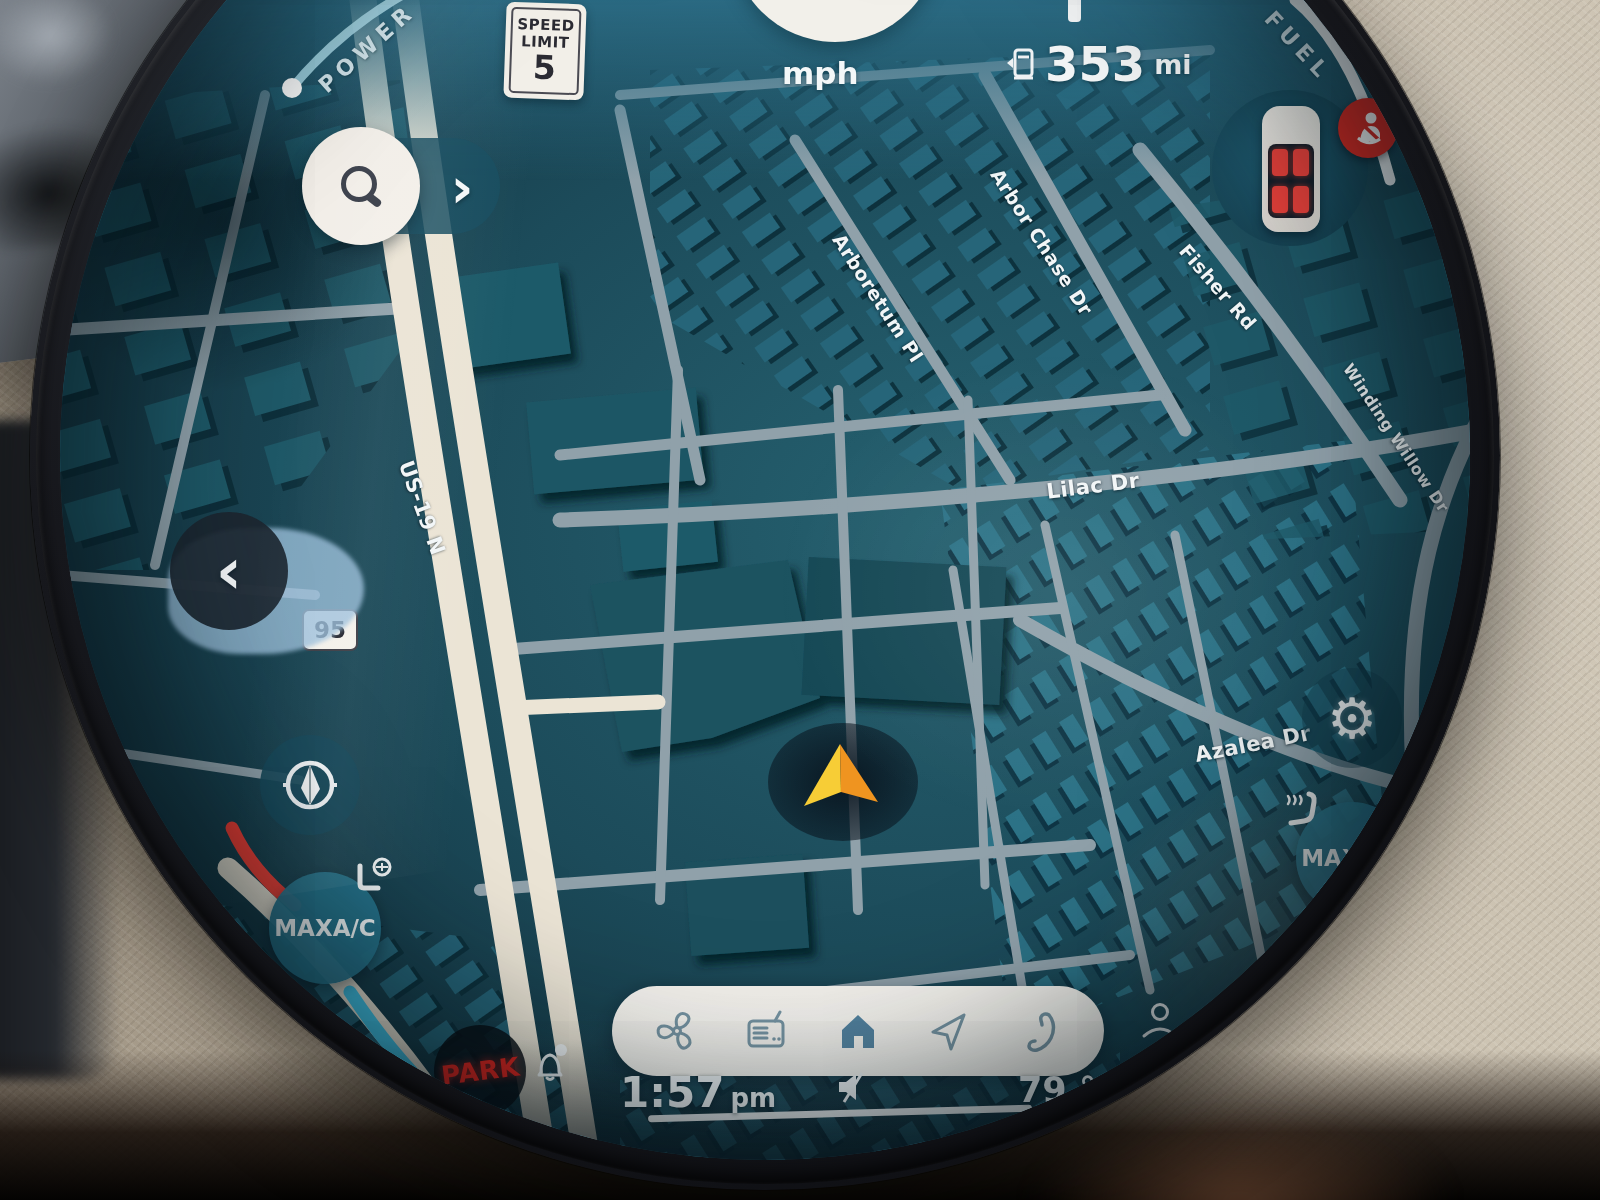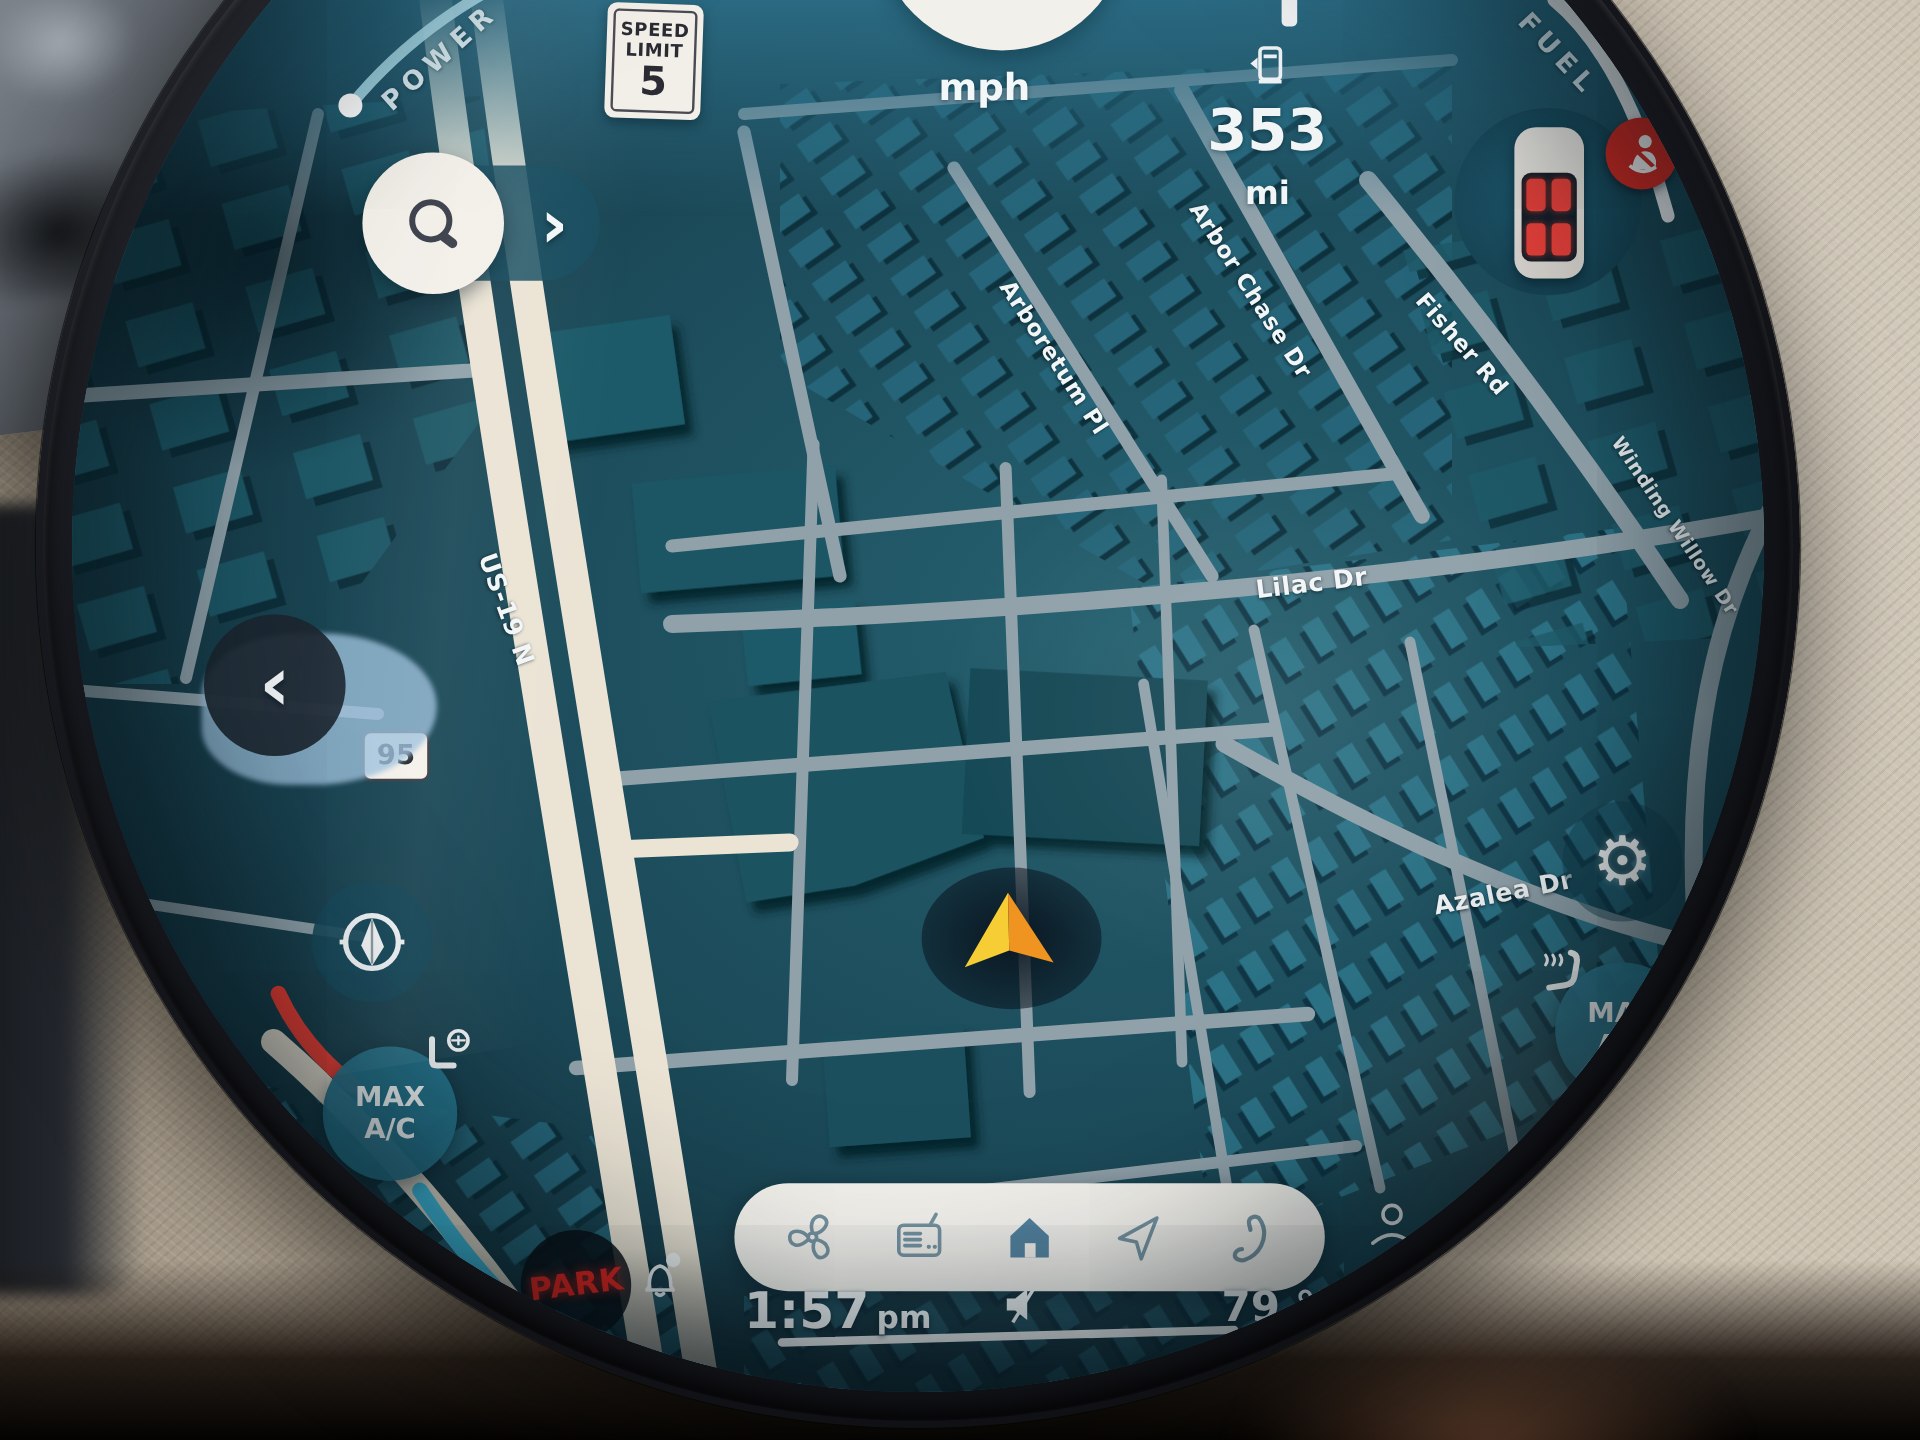--- a/index.html
+++ b/index.html
@@ -68,41 +68,41 @@
   .mph{position:absolute;left:722px;top:305px;width:120px;text-align:left;z-index:6;
     color:#f3f7f8;font-weight:bold;font-size:31px;text-shadow:0 1px 4px rgba(0,30,40,.5);}
   .limit-sign{position:absolute;left:445px;top:253px;width:80px;height:96px;z-index:6;
     background:#f2efe8;border-radius:8px;transform:rotate(2deg);
     box-shadow:0 4px 10px rgba(0,20,30,.4);display:flex;align-items:center;justify-content:center;}
   .limit-inner{width:66px;height:82px;border:2px solid #4a4a52;border-radius:5px;
     display:flex;flex-direction:column;align-items:center;justify-content:center;color:#2b2b33;}
   .limit-inner .l1{font-size:15px;font-weight:bold;letter-spacing:.5px;line-height:17px;}
   .limit-inner .val{font-size:33px;font-weight:bold;line-height:34px;}
   .range{position:absolute;left:946px;top:286px;z-index:6;display:flex;align-items:center;gap:9px;
-    color:#f2f5f6;text-shadow:0 1px 4px rgba(0,30,40,.5);flex-direction:column;}
+    color:#f2f5f6;text-shadow:0 1px 4px rgba(0,30,40,.5);}
   .range .num{font-size:48px;font-weight:bold;}
   .range .unit{font-size:27px;font-weight:600;margin-top:0;}
   .gauge-tick{position:absolute;left:1008px;top:246px;width:13px;height:26px;border-radius:4px;
     background:#f0f2f3;z-index:6;}
   
   .wbtn{position:absolute;border-radius:50%;display:flex;align-items:center;justify-content:center;z-index:10;}
   .search-pill{position:absolute;left:268px;top:388px;width:172px;height:96px;border-radius:48px;
     background:rgba(23,77,96,.85);z-index:9;}
   .chev{color:#f3f6f7;font-size:56px;font-weight:bold;line-height:0;text-shadow:0 2px 4px rgba(0,20,30,.5);}
   .search-btn{left:242px;top:377px;width:118px;height:118px;background:#f3efe9;
     box-shadow:0 6px 16px rgba(0,20,30,.45);}
   .mag{position:relative;width:44px;height:44px;}
   .mag-ring{position:absolute;left:2px;top:2px;width:26px;height:26px;border:5px solid #3a3f4a;border-radius:50%;}
   .mag-handle{position:absolute;left:26px;top:32px;width:17px;height:8px;background:#3a3f4a;border-radius:4px;
     transform:rotate(38deg);}
   .blue-blob{position:absolute;left:108px;top:778px;width:196px;height:126px;z-index:9;
     background:#9cc0dc;opacity:.78;border-radius:46% 54% 58% 42%;filter:blur(2px);}
   .back-btn{left:110px;top:762px;width:118px;height:118px;background:rgba(28,38,48,.92);}
   .compass-btn{left:200px;top:985px;width:100px;height:100px;background:rgba(20,70,88,.9);}
-  .maxac{width:112px;height:112px;background:rgba(38,115,138,.96);flex-direction:column;
+  .maxac{width:112px;height:112px;background:rgba(38,115,138,.96);flex-direction:row;
     color:#f4f8f9;font-weight:bold;font-size:23px;line-height:26px;text-align:center;
     box-shadow:0 5px 14px rgba(0,20,30,.4);}
   .gear-btn{left:1242px;top:918px;width:100px;height:100px;background:rgba(18,60,76,.45);}
   .gear-glyph{font-size:56px;color:#f2f5f6;text-shadow:0 0 6px rgba(255,255,255,.35);}
   .mini-icon{position:absolute;z-index:11;}
   
   .carstat{position:absolute;left:1152px;top:340px;width:156px;height:156px;border-radius:50%;z-index:8;
     background:radial-gradient(circle at 45% 40%, #1e5a70, #164252 80%);}
   .carbody{position:absolute;left:1202px;top:356px;width:58px;height:126px;z-index:9;
     background:linear-gradient(180deg,#f0ede8,#d9d5cf);border-radius:18px 18px 16px 16px;

